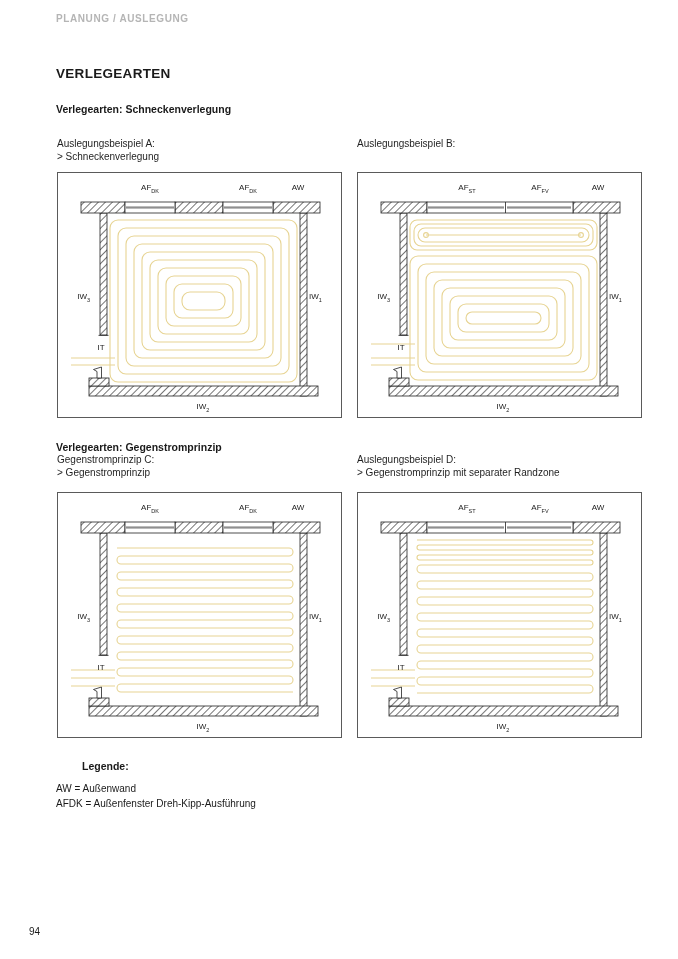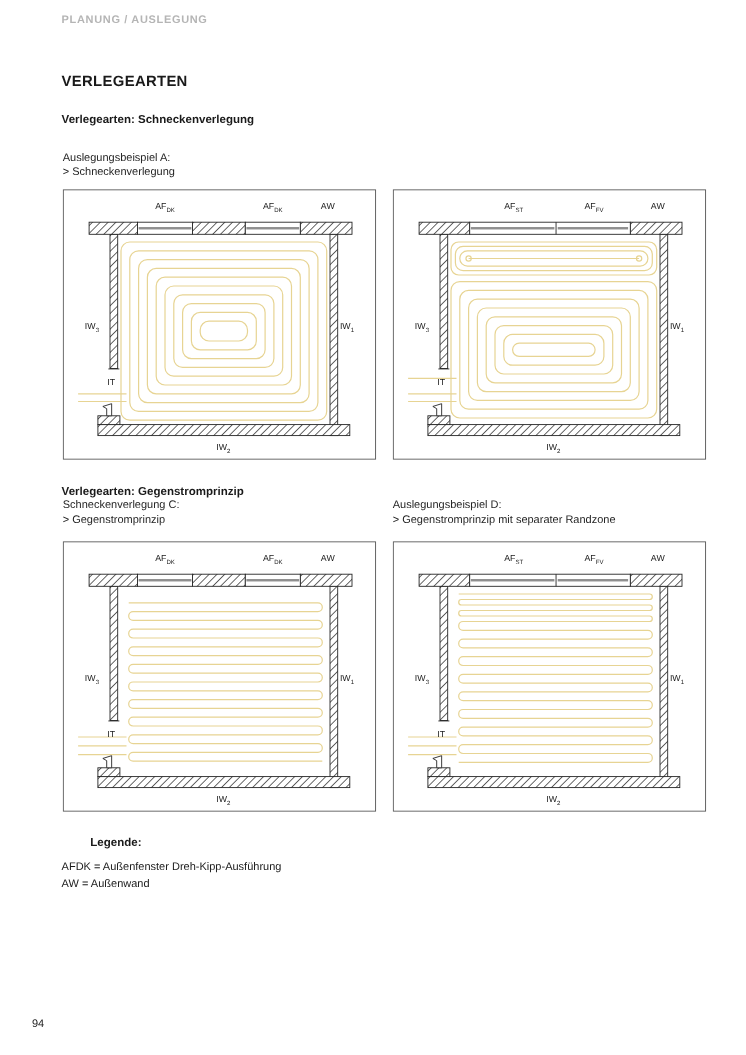--- a/index.html
+++ b/index.html
@@ -69,20 +69,21 @@
 
 <div class="hdr abs">PLANUNG / AUSLEGUNG</div>
 <div class="title abs">VERLEGEARTEN</div>
 <div class="sec-heading abs" style="left:56px;top:103px;">Verlegearten: Schneckenverlegung</div>
 
 <div class="cap abs" style="left:57px;top:138px;">
   <div>Auslegungsbeispiel A:</div>
   <div>&gt; Schneckenverlegung</div>
 </div>
 <div class="cap abs" style="left:357px;top:138px;">
+  <div>Auslegungsbeispiel B:</div>
 </div>
 
 <div class="diagram abs" style="left:57px;top:172px;">
   <svg width="285" height="246" viewBox="0 0 285 246">
     <rect x="0.5" y="0.5" width="284" height="245" fill="#ffffff" stroke="#5a5a5a" stroke-width="1"></rect>
     <g>
         <line x1="14" y1="186" x2="58" y2="186" stroke="#e7d493" stroke-width="1.1"></line>
         <line x1="14" y1="193" x2="58" y2="193" stroke="#e7d493" stroke-width="1.1"></line>
         <rect x="53" y="48" width="187" height="162" rx="8" ry="8" fill="none" stroke="#e7d493" stroke-width="1.1"></rect>
         <rect x="61" y="56" width="171" height="146" rx="8" ry="8" fill="none" stroke="#e7d493" stroke-width="1.1"></rect>
@@ -135,21 +136,21 @@
     <text class="dlbl" x="33" y="127" text-anchor="end"><tspan>IW</tspan><tspan class="dsub" dy="2.5">3</tspan></text>
     <text class="dlbl" x="252" y="127"><tspan>IW</tspan><tspan class="dsub" dy="2.5">1</tspan></text>
     <text class="dlbl" x="146" y="237" text-anchor="middle"><tspan>IW</tspan><tspan class="dsub" dy="2.5">2</tspan></text>
     <text class="dlbl" x="44" y="178" text-anchor="middle">IT</text>
   </svg>
 </div>
 
 <div class="sec-heading abs" style="left:56px;top:441px;">Verlegearten: Gegenstromprinzip</div>
 
 <div class="cap abs" style="left:57px;top:454px;">
-  <div>Schneckenverlegung C:</div>
+  <div>Gegenstromprinzip C:</div>
   <div>&gt; Gegenstromprinzip</div>
 </div>
 <div class="cap abs" style="left:357px;top:454px;">
   <div>Auslegungsbeispiel D:</div>
   <div>&gt; Gegenstromprinzip mit separater Randzone</div>
 </div>
 
 <div class="diagram abs" style="left:57px;top:492px;">
   <svg width="285" height="246" viewBox="0 0 285 246">
     <rect x="0.5" y="0.5" width="284" height="245" fill="#ffffff" stroke="#5a5a5a" stroke-width="1"></rect>
@@ -185,17 +186,17 @@
     <text class="dlbl" x="241" y="18" text-anchor="middle">AW</text>
     <text class="dlbl" x="33" y="127" text-anchor="end"><tspan>IW</tspan><tspan class="dsub" dy="2.5">3</tspan></text>
     <text class="dlbl" x="252" y="127"><tspan>IW</tspan><tspan class="dsub" dy="2.5">1</tspan></text>
     <text class="dlbl" x="146" y="237" text-anchor="middle"><tspan>IW</tspan><tspan class="dsub" dy="2.5">2</tspan></text>
     <text class="dlbl" x="44" y="178" text-anchor="middle">IT</text>
   </svg>
 </div>
 
 <div class="legend-title abs">Legende:</div>
 <ul class="legend-items abs">
+  <li>AW = Außenwand</li>
   <li>AFDK = Außenfenster Dreh-Kipp-Ausführung</li>
-  <li>AW = Außenwand</li>
 </ul>
 
 <div class="pagenum abs">94</div>
 
 </body></html>

